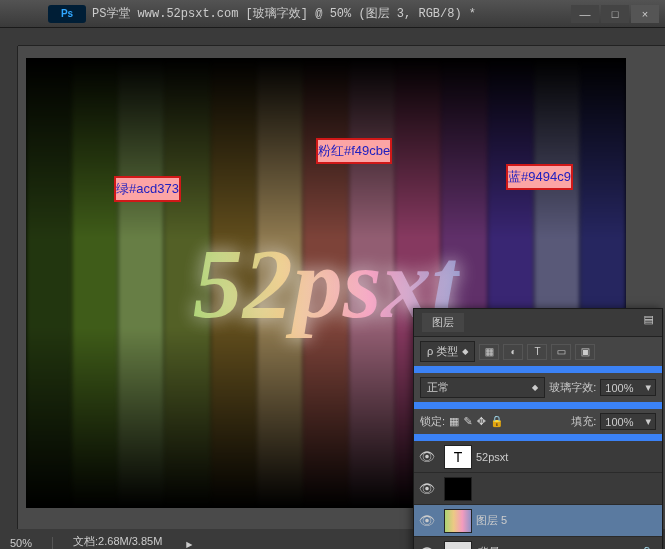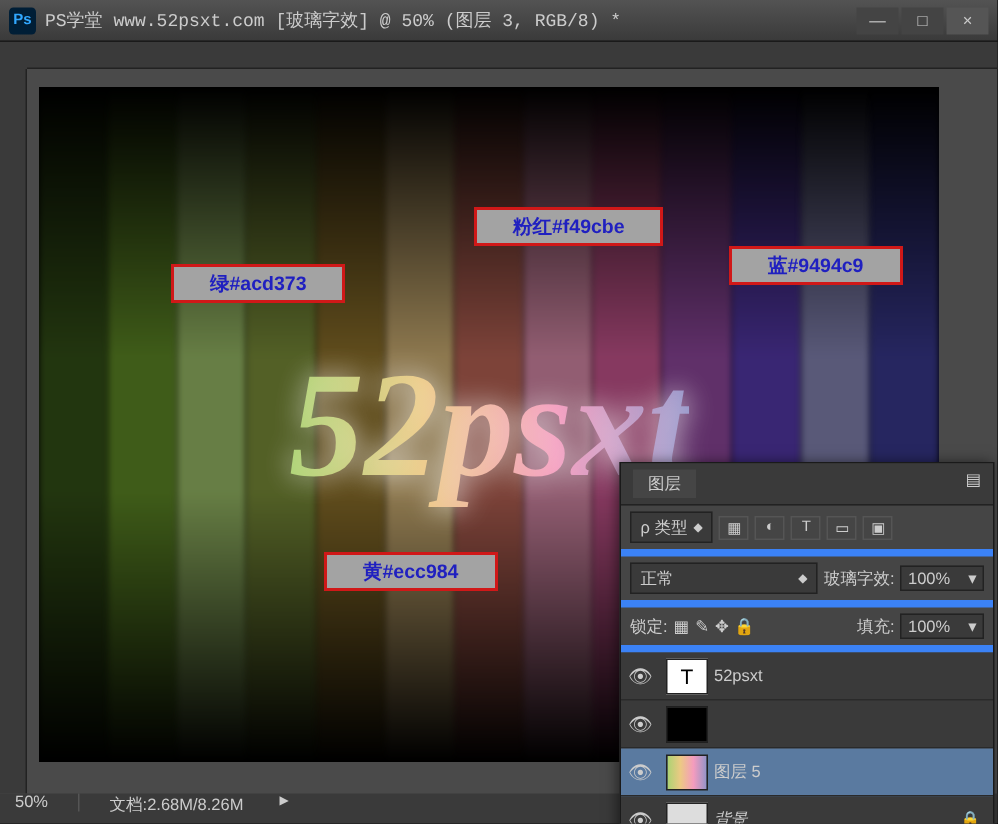--- a/index.html
+++ b/index.html
@@ -1,52 +1,52 @@
 <!DOCTYPE html>
 <html><head>
 <meta charset="utf-8">
 <style>
 * { margin: 0; padding: 0; box-sizing: border-box; font-family: "Microsoft YaHei", Arial, sans-serif; }
 body { width: 665px; height: 549px; background: #2a2a2a; overflow: hidden; position: relative; }
 
 
 .titlebar { height: 28px; background: linear-gradient(#535353, #3a3a3a); display: flex; align-items: center; padding: 0 6px; border-bottom: 1px solid #1a1a1a; }
-.ps-icon { width: 18px; height: 18px; background: #001e36; border-radius: 3px; display: flex; align-items: center; justify-content: center; color: #31a8ff; font-weight: bold; font-size: 10px; margin-right: 6px; }
+.ps-icon { width: 38px; height: 18px; background: #001e36; border-radius: 3px; display: flex; align-items: center; justify-content: center; color: #31a8ff; font-weight: bold; font-size: 10px; margin-right: 6px; margin-left: 42px; }
 .title-text { color: #ccc; font-size: 12px; flex: 1; font-family: Liberation Mono, monospace; }
 .win-controls { display: flex; gap: 2px; }
 .win-btn { width: 28px; height: 18px; background: #444; color: #ccc; display: flex; align-items: center; justify-content: center; font-size: 11px; cursor: pointer; }
 .win-btn:last-child { background: #555; }
 
 
 .doc-area { position: absolute; top: 28px; left: 0; right: 0; bottom: 0; background: #4a4a4a; }
 .ruler-h { position: absolute; top: 0; left: 18px; right: 0; height: 18px; background: #3a3a3a; border-bottom: 1px solid #222; }
 .ruler-v { position: absolute; top: 18px; left: 0; width: 18px; bottom: 20px; background: #3a3a3a; border-right: 1px solid #222; }
 .ruler-corner { position: absolute; top: 0; left: 0; width: 18px; height: 18px; background: #3a3a3a; }
 
 
 .canvas { position: absolute; top: 30px; left: 26px; width: 600px; height: 450px; background: #000; overflow: hidden; }
 .light-streaks { position: absolute; inset: 0; display: flex; }
 .streak { flex: 1; background: linear-gradient(to top, transparent, var(--c) 40%, var(--c) 60%, transparent); opacity: 0.6; filter: blur(2px); }
 .big-text { position: absolute; top: 50%; left: 50%; transform: translate(-50%, -50%); font-size: 100px; font-style: italic; font-weight: bold; font-family: Georgia, serif; background: linear-gradient(90deg, #acd373, #ecc984, #f49cbe, #9494c9); -webkit-background-clip: text; background-clip: text; color: transparent; text-shadow: 0 0 20px rgba(255,255,255,0.3); filter: drop-shadow(0 0 8px rgba(255,255,255,0.4)); }
 
 
-.anno { position: absolute; background: #a3a3a3; border: 2px solid #d01818; padding: 2px 24px; font-size: 13px; font-weight: bold; color: #2020c0; }
+.anno { position: absolute; background: #fca5a5; border: 2px solid #d01818; padding: 2px 0; font-size: 13px; font-weight: normal; color: #2020c0; }
 
 
-.statusbar { position: absolute; bottom: 0; left: 0; right: 0; height: 20px; background: #3a3a3a; display: flex; align-items: flex-start; padding: 0 10px; color: #ccc; font-size: 11px; gap: 20px; }
+.statusbar { position: absolute; bottom: 0; left: 0; right: 0; height: 20px; background: #3a3a3a; display: flex; align-items: flex-end; padding: 0 10px; color: #ccc; font-size: 11px; gap: 20px; }
 .statusbar .sep { width: 1px; height: 12px; background: #555; }
 .statusbar .tri { margin-left: 4px; font-size: 8px; }
 
 
 .layers-panel { position: absolute; right: 2px; top: 280px; width: 250px; background: #454545; border: 1px solid #1a1a1a; font-size: 11px; color: #ccc; box-shadow: -2px 0 8px rgba(0,0,0,0.5); }
 .panel-tab { background: #3a3a3a; padding: 4px 8px; display: flex; border-bottom: 1px solid #222; }
 .panel-tab-label { background: #454545; padding: 2px 10px; }
 .panel-tab .menu-icon { margin-left: auto; }
 
-.panel-row { display: flex; align-items: center; padding: 4px 6px; border-bottom: 5px solid #3b82f6; gap: 4px; }
+.panel-row { display: flex; align-items: center; padding: 4px 6px; border-bottom: 7px solid #3b82f6; gap: 4px; }
 .dropdown { background: #3a3a3a; border: 1px solid #222; padding: 2px 6px; display: flex; align-items: center; gap: 4px; }
 .dropdown .chev { font-size: 8px; }
 .mini-icon { width: 20px; height: 16px; border: 1px solid #555; display: flex; align-items: center; justify-content: center; font-size: 10px; }
 .pct-box { background: #3a3a3a; border: 1px solid #222; padding: 1px 4px; display: flex; align-items: center; gap: 12px; }
 
 
 .layer-list { background: #3a3a3a; max-height: 140px; }
 .layer-row { display: flex; align-items: center; height: 32px; border-bottom: 1px solid #2a2a2a; }
 .layer-row.selected { background: #5a7aa0; }
 .eye { width: 26px; text-align: center; font-size: 13px; }
@@ -89,28 +89,27 @@
       <div class="streak" style="--c:#e060a0"></div>
       <div class="streak" style="--c:#a050b0"></div>
       <div class="streak" style="--c:#6040c0"></div>
       <div class="streak" style="--c:#9494c9"></div>
       <div class="streak" style="--c:#4040a0"></div>
     </div>
     <div class="big-text">52psxt</div>
 
     <div class="anno" style="top:118px; left:88px">绿#acd373</div>
     <div class="anno" style="top:80px; left:290px">粉红#f49cbe</div>
-    <div class="anno" style="top:106px; left:460px">蓝#9494c9</div>
-    <div class="anno" style="top:310px; left:190px">黄#ecc984</div>
+    <div class="anno" style="top:106px; left:480px">蓝#9494c9</div>
   </div>
 
   <div class="statusbar">
     <span>50%</span>
     <span class="sep"></span>
-    <span>文档:2.68M/8.26M</span>
+    <span>文档:2.68M/3.85M</span>
     <span class="tri">▶</span>
   </div>
 
   <div class="layers-panel">
     <div class="panel-tab">
       <span class="panel-tab-label">图层</span>
       <span class="menu-icon">▤</span>
     </div>
 
     <div class="panel-row">

